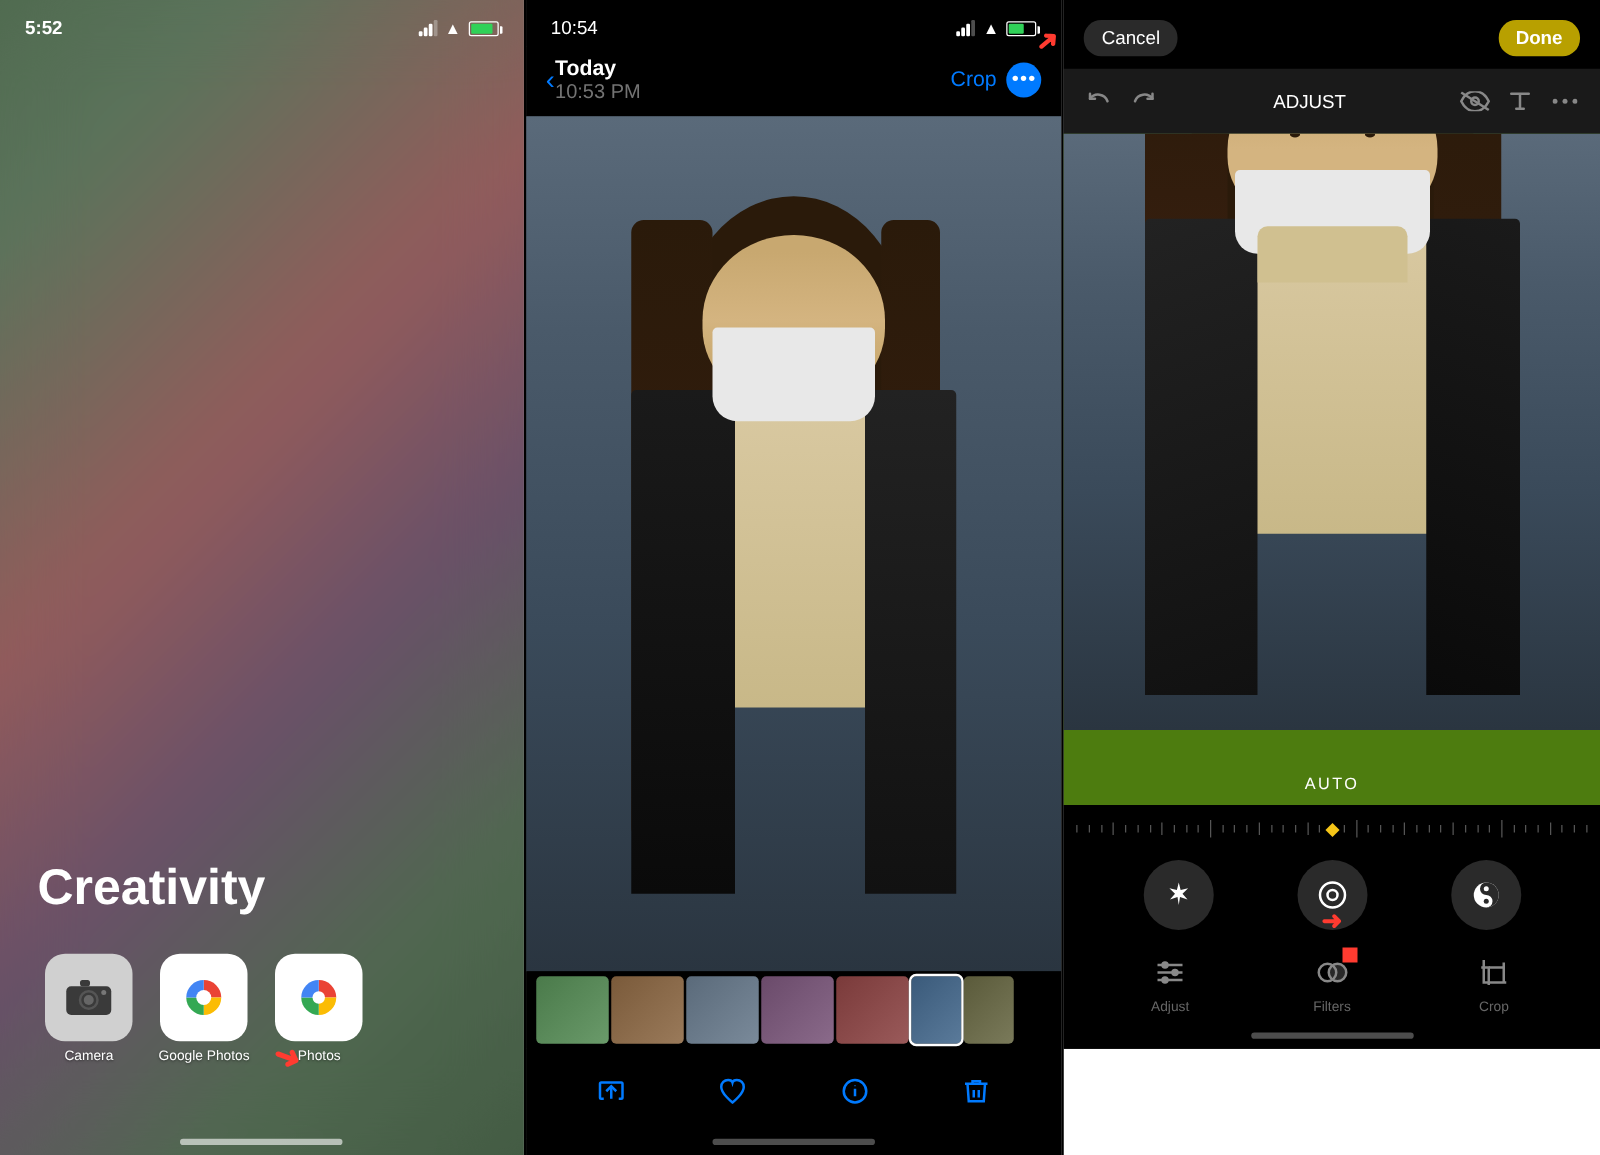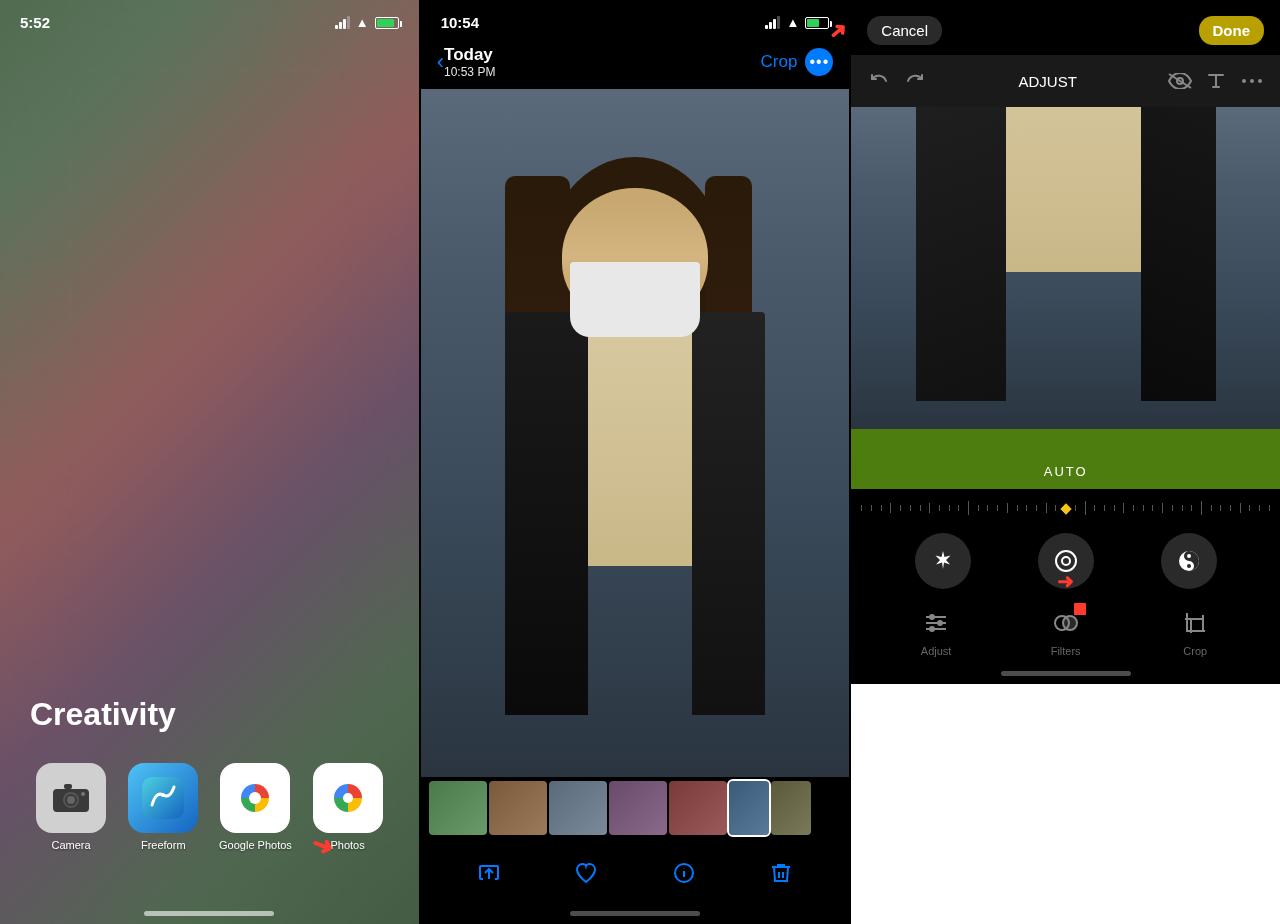--- a/index.html
+++ b/index.html
@@ -40,21 +40,21 @@
     }
     .home-content {
       position: relative; z-index: 1;
       flex: 1;
       display: flex; flex-direction: column;
       justify-content: flex-end;
       padding: 0 30px 60px;
     }
     .folder-label {
       color: white;
-      font-size: 32px; font-weight: 700;
+      font-size: 40px; font-weight: 700;
       margin-bottom: 30px;
     }
     .app-grid {
       display: grid;
       grid-template-columns: repeat(4, 1fr);
       gap: 18px 10px;
     }
     .app-icon-wrap {
       display: flex; flex-direction: column; align-items: center; gap: 6px;
       cursor: pointer;
@@ -102,39 +102,39 @@
       height: 924px;
       background: #000;
       display: flex; flex-direction: column;
       position: relative;
     }
     .photos-status-bar {
       background: #000;
       color: white;
       display: flex; align-items: center; justify-content: space-between;
       padding: 14px 20px 6px;
-      font-size: 15px; font-weight: 700; text-align: right;
+      font-size: 15px; font-weight: 400; text-align: right;
     }
     .photos-status-right {
       display: flex; align-items: center; gap: 6px;
     }
     .photos-nav-bar {
       background: #000;
       display: flex; align-items: center; justify-content: space-between;
       padding: 8px 16px 10px;
     }
     .photos-nav-title {
       text-align: left; flex: 1;
       color: white;
     }
     .photos-nav-title .title-main {
       font-size: 17px; font-weight: 600;
     }
     .photos-nav-title .title-sub {
-      font-size: 12px; font-weight: 400; color: #e5e5e5;
+      font-size: 16px; font-weight: 400; color: #737373;
     }
     .back-btn { color: #007aff; font-size: 22px; cursor: pointer; }
     .edit-btn { color: #007aff; font-size: 17px; font-weight: 400; cursor: pointer; }
     .more-btn {
       width: 28px; height: 28px;
       background: #007aff;
       border-radius: 50%;
       display: flex; align-items: center; justify-content: center;
       color: white; font-size: 14px; cursor: pointer;
       position: relative;
@@ -189,21 +189,21 @@
     }
     .photos-indicator-bar {
       width: 130px; height: 5px;
       background: rgba(255,255,255,0.3);
       border-radius: 3px;
     }
 
     
     #panel-edit {
       width: 430px;
-      height: 684px;
+      height: 839px;
       background: #000;
       display: flex; flex-direction: column;
     }
     .edit-top-bar {
       background: #000;
       display: flex; align-items: center; justify-content: space-between;
       padding: 6px 16px 10px;
     }
     .cancel-btn {
       background: #2a2a2a; color: white;
@@ -359,36 +359,20 @@
             <circle cx="19" cy="18" r="6" fill="#3a3a3a"></circle>
             <circle cx="19" cy="18" r="4" fill="#666"></circle>
             <rect x="12" y="2" width="8" height="5" rx="2" fill="#3a3a3a"></rect>
             <circle cx="31" cy="12" r="2" fill="#777"></circle>
           </svg>
         </div>
         <span class="app-label">Camera</span>
       </div>
 
 
-      <div class="app-icon-wrap">
-        <div class="app-icon freeform-icon-bg">
-          <svg width="42" height="42" viewBox="0 0 42 42">
-            <defs>
-              <linearGradient id="fg1" x1="0" y1="0" x2="1" y2="1">
-                <stop offset="0%" stop-color="#4dd0e1"></stop>
-                <stop offset="100%" stop-color="#1565c0"></stop>
-              </linearGradient>
-            </defs>
-            <rect width="42" height="42" rx="10" fill="url(#fg1)"></rect>
-            <path d="M10 28 Q14 14 21 18 Q28 22 32 10" stroke="white" stroke-width="3" fill="none" stroke-linecap="round"></path>
-            <circle cx="21" cy="18" r="2" fill="white"></circle>
-          </svg>
-        </div>
-        <span class="app-label">Freeform</span>
-      </div>
 
       <div class="app-icon-wrap">
         <div class="app-icon gphotos-icon-bg">
           <svg width="44" height="44" viewBox="0 0 44 44">
 
             <path d="M22 22 L22 8 A14 14 0 0 1 36 22 Z" fill="#ea4335"></path>
             <path d="M22 22 L36 22 A14 14 0 0 1 22 36 Z" fill="#fbbc04"></path>
             <path d="M22 22 L22 36 A14 14 0 0 1 8 22 Z" fill="#34a853"></path>
             <path d="M22 22 L8 22 A14 14 0 0 1 22 8 Z" fill="#4285f4"></path>
             <circle cx="22" cy="22" r="6" fill="white"></circle>

